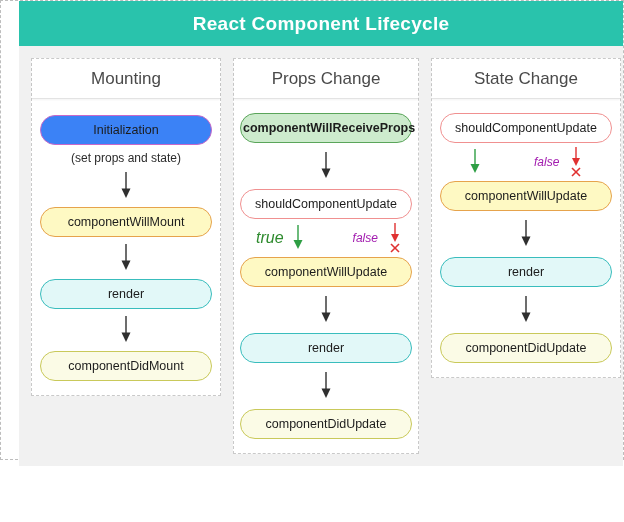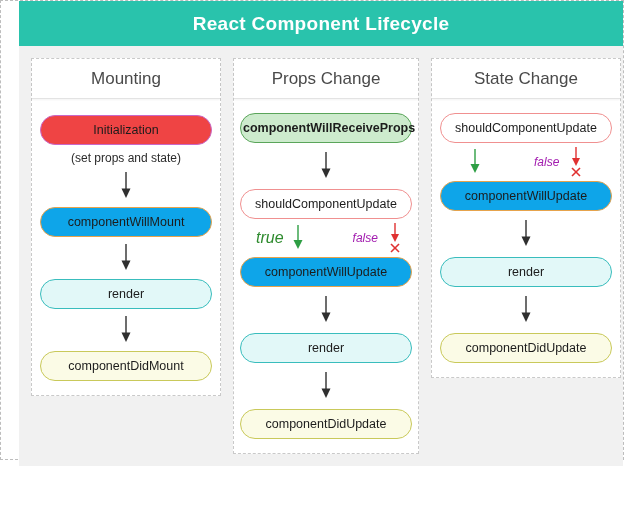--- a/index.html
+++ b/index.html
@@ -58,22 +58,22 @@
   .node {
     width:172px;
     text-align:center;
     padding:7px 2px;
     font-size:12.5px;
     color:#1c1c1c;
     border-radius:16px;
     border:1px solid #999;
     background:#fff;
   }
-  .n-init    { border-color:#c868c8; background:#ef4444; }
-  .n-will    { border-color:#e6a34c; background:#0ea5e9; }
+  .n-init    { border-color:#c868c8; background:#3b82f6; }
+  .n-will    { border-color:#e6a34c; background:#fef9c3; }
   .n-render  { border-color:#39bdbd; background:#e2f8f8; }
   .n-did     { border-color:#c9c95a; background:#fbfbe6; }
   .n-receive { border-color:#5aa55a; background:#cdebcd; font-weight:bold; }
   .n-should  { border-color:#f09090; background:#ffffff; }
 
   .caption {
     font-size:12px; color:#2b2b2b;
     margin-top:6px;
   }
   .arrow-icon { margin:7px 0; display:block; }

